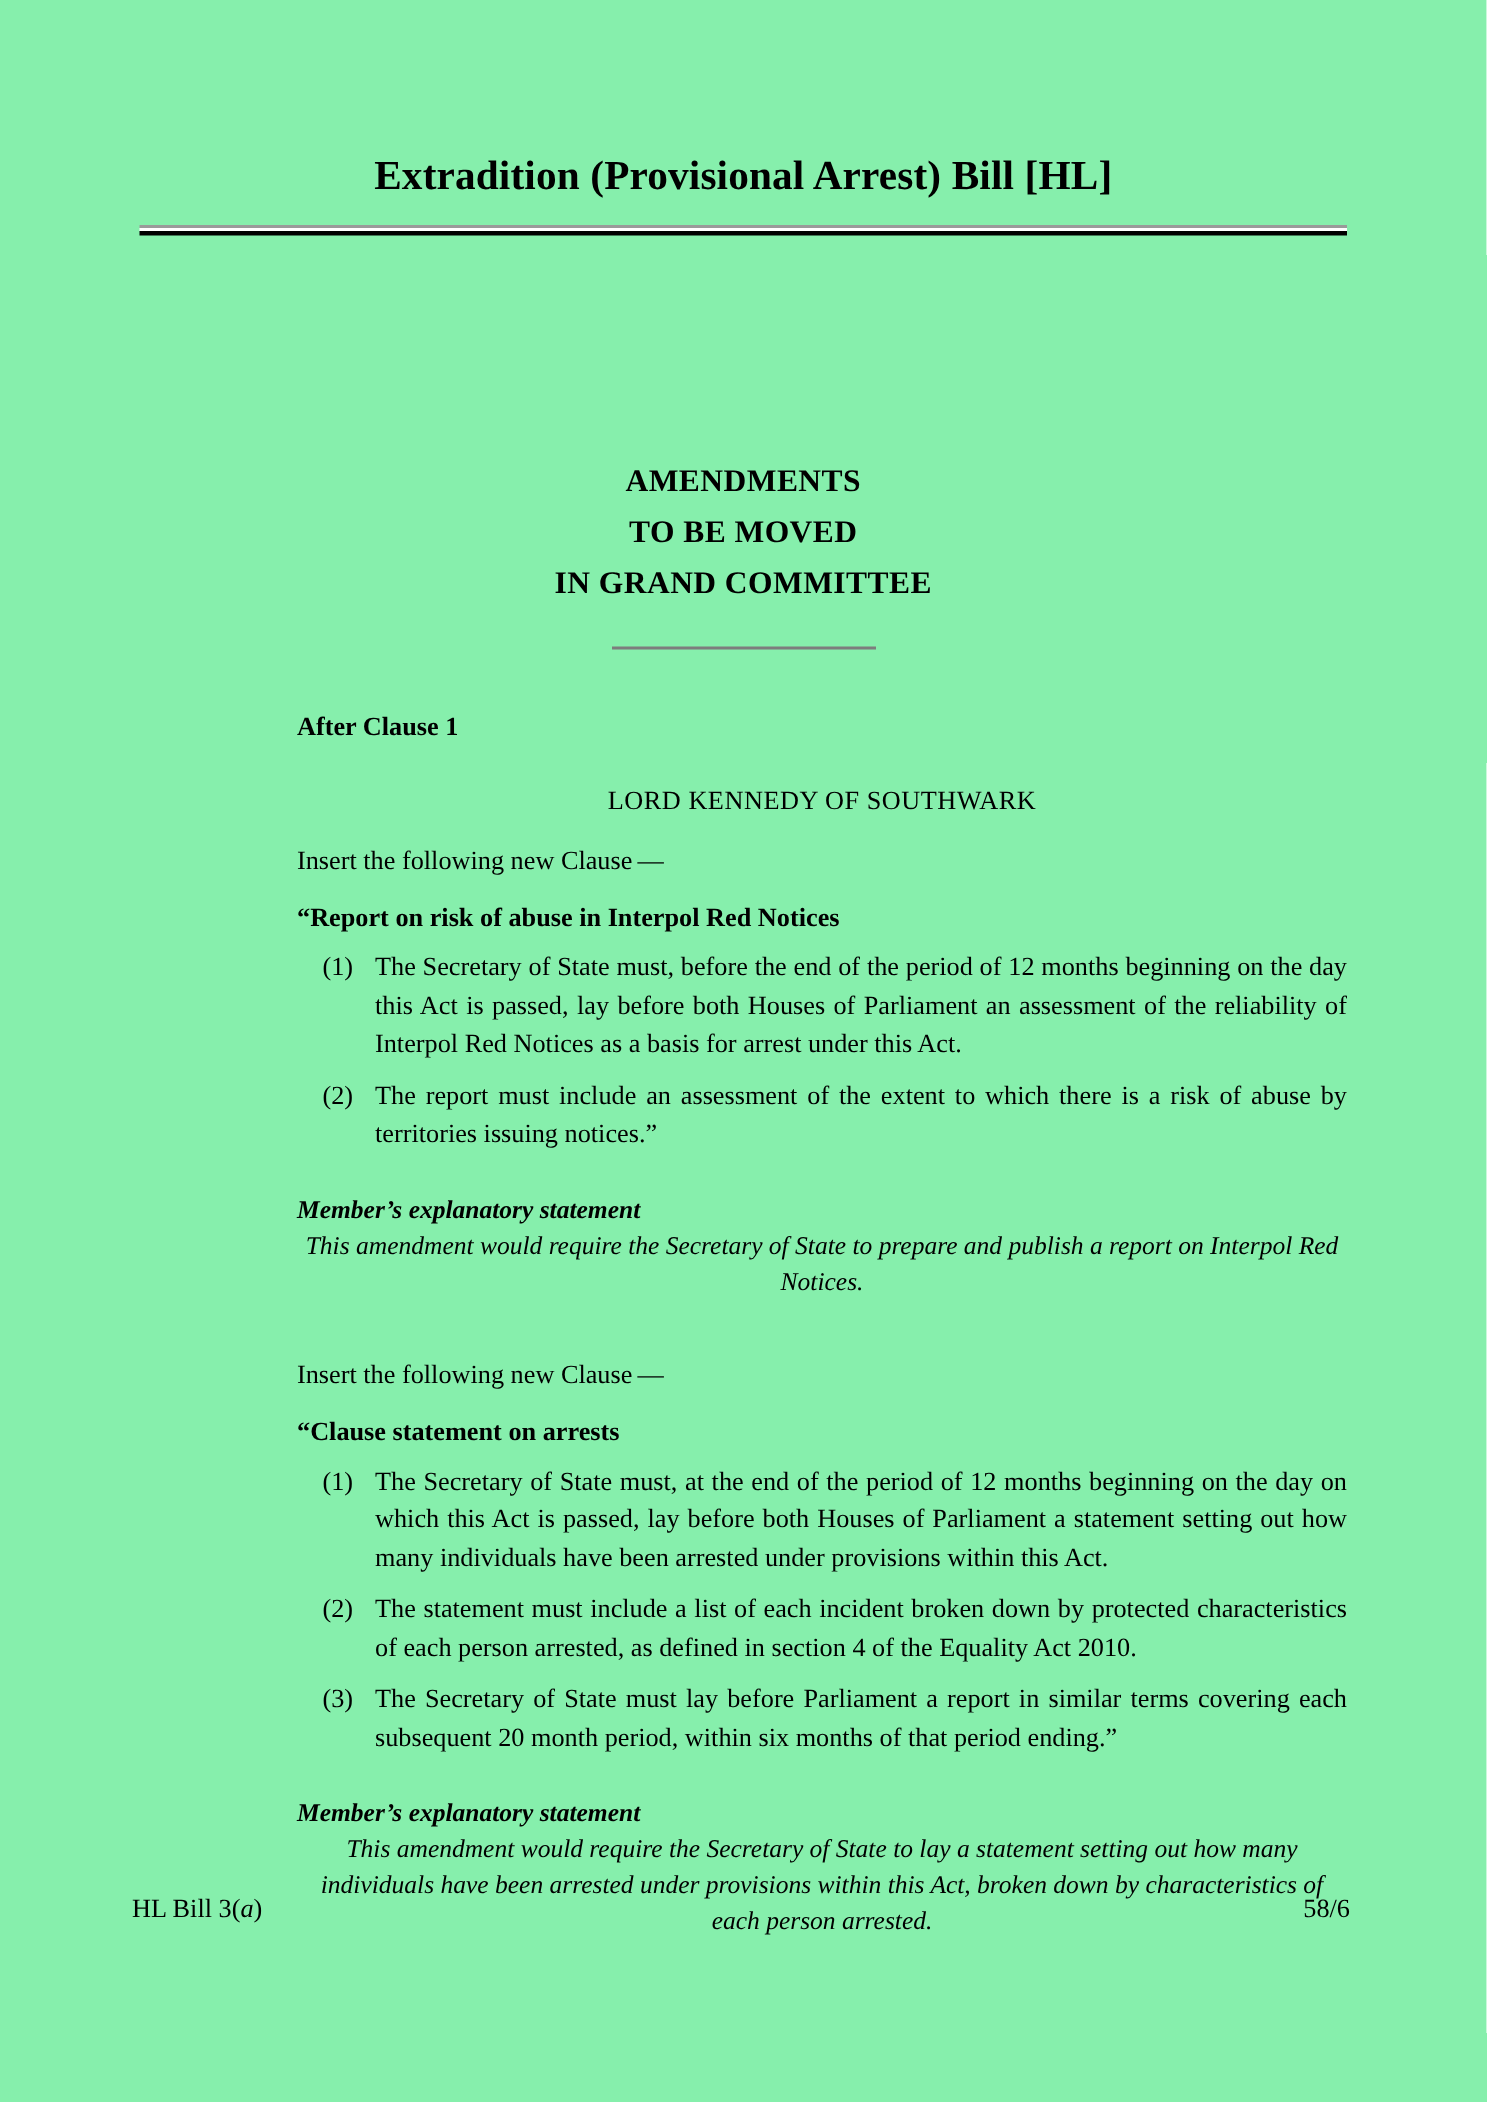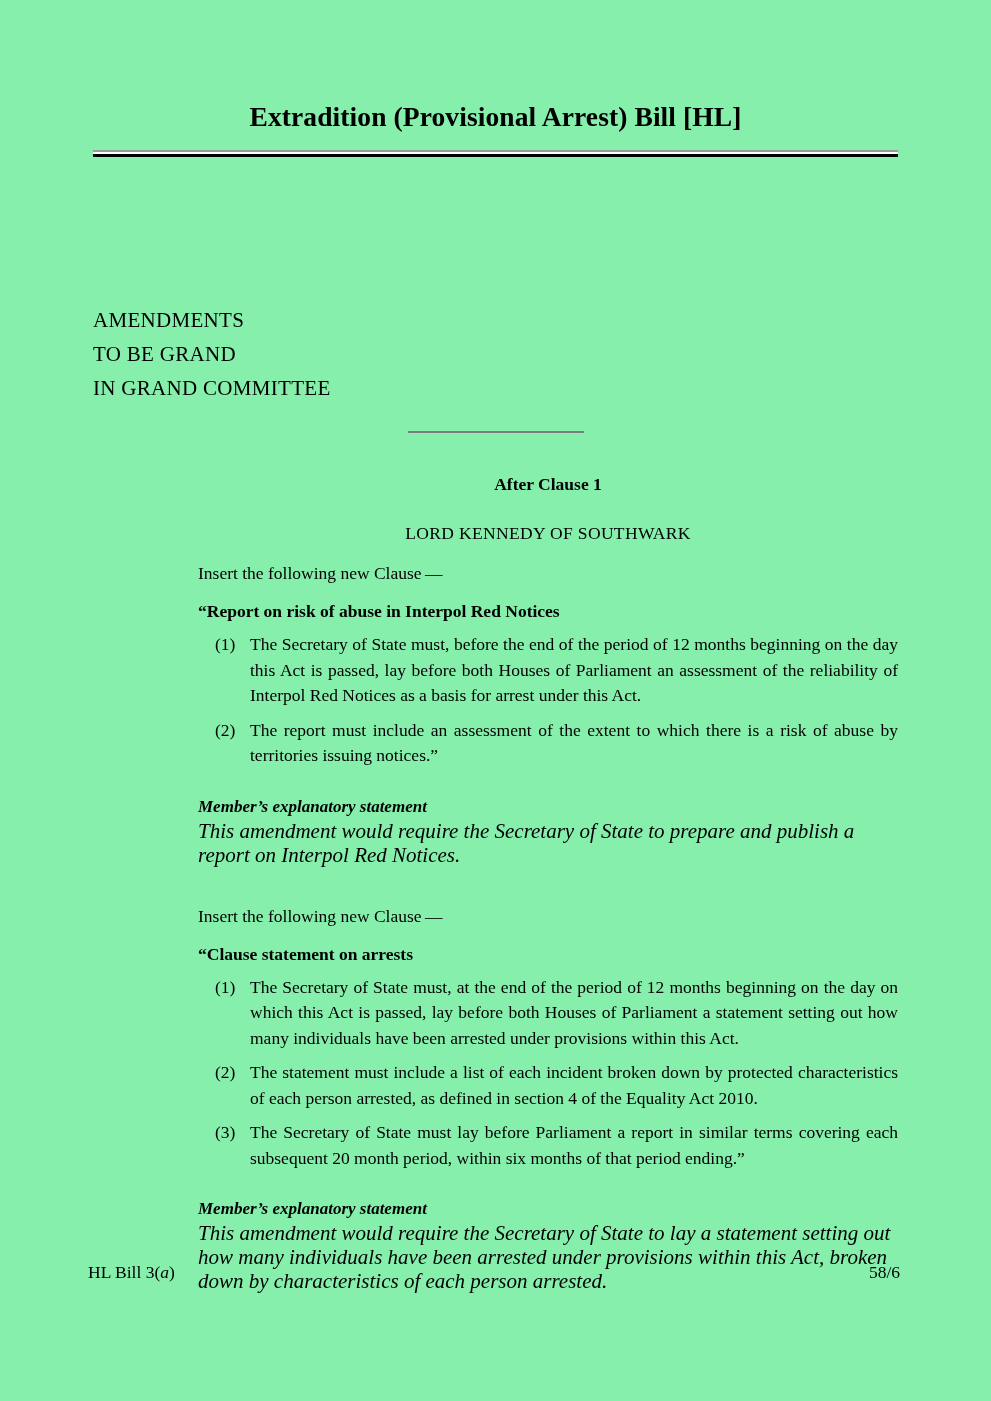--- a/index.html
+++ b/index.html
@@ -50,20 +50,22 @@
     height: 3px;
     background: #000000;
   }
 
   
   .heading-block {
     position: absolute;
     left: 93px;
     top: 303px;
     width: 805px;
+    text-align: center;
+    font-weight: bold;
   }
   .heading-line {
     font-size: 21px;
     line-height: 34px;
     letter-spacing: 0.3px;
   }
   .short-rule-wrap {
     margin-top: 26px;
     display: flex;
     justify-content: center;
@@ -77,21 +79,21 @@
   
   .body-area {
     position: absolute;
     left: 198px;
     top: 474px;
     width: 700px;
   }
   .section-title {
     font-size: 17.5px;
     font-weight: bold;
-    text-align: center;
+    text-align: left;
     margin: 0 0 28px 0;
   }
   .sponsor {
     font-size: 17.5px;
     text-align: center;
     letter-spacing: 0.35px;
     margin: 0 0 16px 0;
   }
   .lead-in {
     font-size: 17.5px;
@@ -135,25 +137,25 @@
   }
   .expl-title {
     font-size: 17px;
     font-weight: bold;
     font-style: italic;
     line-height: 24px;
     margin: 0;
     font-family: Liberation Serif, serif;
   }
   .expl-text {
-    font-size: 21px;
+    font-size: 17px;
     font-style: italic;
     line-height: 24px;
     margin: 0;
-    text-align: left;
+    text-align: center;
   }
 
   .amendment-gap {
     height: 36px;
   }
 
   
   .footer {
     position: absolute;
     left: 88px;
@@ -177,21 +179,21 @@
     <h1 class="doc-title">Extradition (Provisional Arrest) Bill [HL]</h1>
     <div class="rule-double">
       <div class="thin"></div>
       <div class="gap"></div>
       <div class="thick"></div>
     </div>
   </div>
 
   <div class="heading-block">
     <div class="heading-line">AMENDMENTS</div>
-    <div class="heading-line">TO BE GRAND</div>
+    <div class="heading-line">TO BE MOVED</div>
     <div class="heading-line">IN GRAND COMMITTEE</div>
     <div class="short-rule-wrap">
       <div class="short-rule"></div>
     </div>
   </div>
 
   <div class="body-area">
 
     <div class="section-title">After Clause 1</div>
     <div class="sponsor">LORD KENNEDY OF SOUTHWARK</div>

